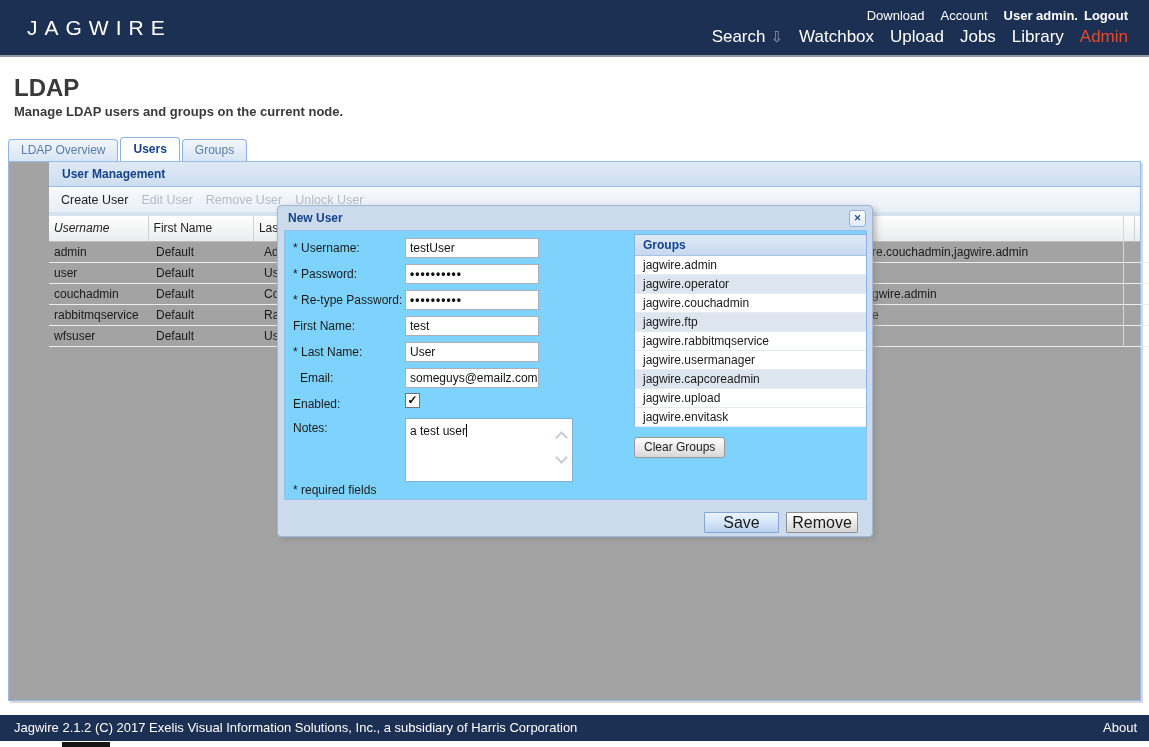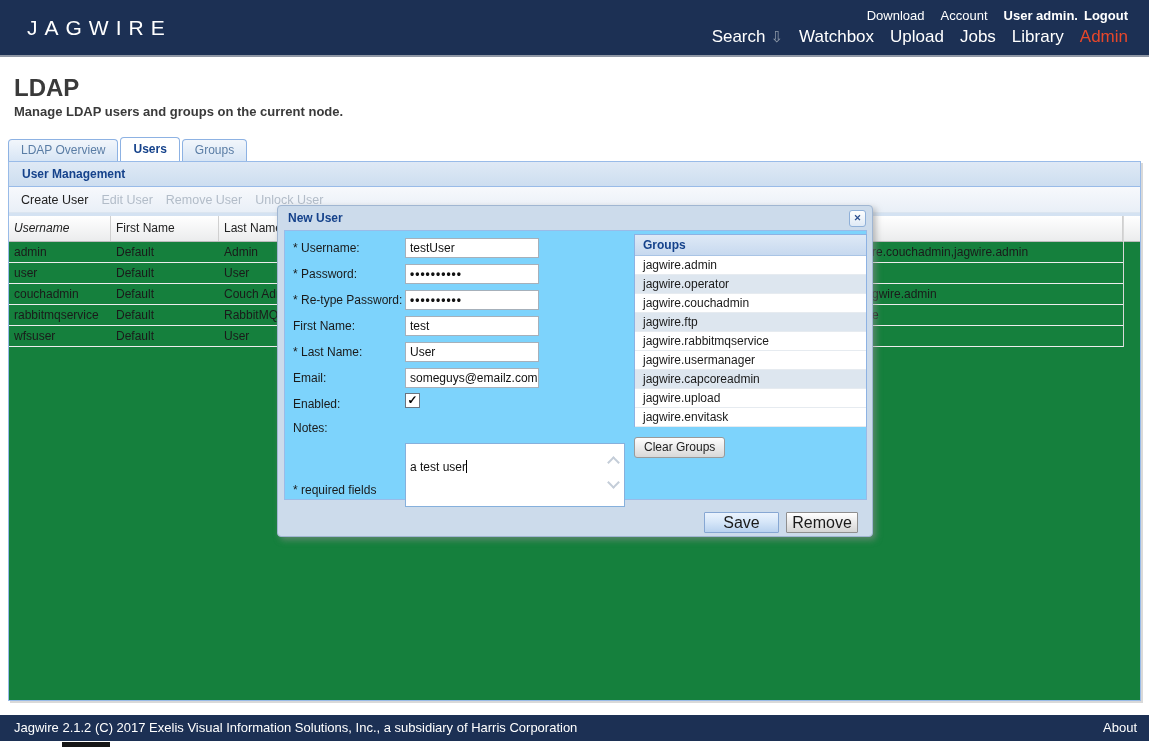--- a/index.html
+++ b/index.html
@@ -42,22 +42,23 @@
     color:#5a7da5; background:linear-gradient(#f2f6fb,#d7e5f5);
     border:1px solid #8db2e3; border-bottom:none; border-radius:4px 4px 0 0;
   }
   .tab.active {
     height:24px; line-height:23px; background:#fff; color:#15428b; font-weight:bold;
   }
 
   
   .panel {
     position:absolute; left:8px; top:161px; width:1133px; height:540px;
-    border:1px solid #99bbe8; background:#15803d;
+    border:1px solid #99bbe8; background:#a3a3a3;
     box-shadow:2px 2px 0 rgba(170,170,170,.45);
+    padding-left:40px;
   }
   .panel-header {
     height:25px; line-height:24px; padding-left:13px;
     background:linear-gradient(#dfe9f5,#cddef0);
     border-bottom:1px solid #99bbe8;
     color:#15428b; font-size:12px; font-weight:bold;
   }
   .toolbar {
     height:26px; display:flex; align-items:center; gap:13px; padding-left:12px;
     background:linear-gradient(#f7f9fc,#e9eff7); font-size:12.5px;
@@ -104,24 +105,23 @@
     border:1px solid #a6b0ba; font-family:"Liberation Sans",sans-serif;
     font-size:12px; padding-left:4px; color:#111; background:#fff;
   }
   .finput.pw { font-weight:bold; letter-spacing:1px; }
   .checkbox {
     position:absolute; left:120px; width:15px; height:15px;
     border:1px solid #6a7480; background:#fff; text-align:center;
     font-size:12px; font-weight:bold; line-height:13px; color:#000;
   }
   .notes-box {
-    position:absolute; left:120px; top:187px; width:220px; height:64px;
+    position:absolute; left:120px; top:187px; width:168px; height:64px;
     border:1px solid #86b0dc; background:#fff; font-size:12px; color:#111;
-    padding:16px 4px;
-    margin-top:25px;
+    padding:5px 4px;
   }
   .caret { display:inline-block; width:1px; height:13px; background:#000; vertical-align:-2px; }
   .chev { position:absolute; right:6px; width:9px; height:9px; border-left:2px solid #c4cdd8; border-top:2px solid #c4cdd8; }
   .chev.up { top:14px; transform:rotate(45deg); }
   .chev.down { top:34px; transform:rotate(-135deg); }
   .required-note { position:absolute; left:8px; top:252px; font-size:12px; color:#1a1a1a; }
 
   .groups-panel {
     position:absolute; left:349px; top:3px; width:233px; height:193px;
     border:1px solid #8db2e3; background:#fff;
@@ -250,21 +250,21 @@
 <div class="modal">
   <div class="modal-header">New User</div>
   <div class="modal-close">✕</div>
 
   <div class="modal-body">
     <div class="flabel" style="top:7px;">* Username:</div>
     <div class="flabel" style="top:33px;">* Password:</div>
     <div class="flabel" style="top:59px;">* Re-type Password:</div>
     <div class="flabel" style="top:85px;">First Name:</div>
     <div class="flabel" style="top:111px;">* Last Name:</div>
-    <div class="flabel" style="top:137px;">Email:</div>
+    <div class="flabel" style="top:137px;margin-left:7px;">Email:</div>
     <div class="flabel" style="top:163px;">Enabled:</div>
     <div class="flabel" style="top:187px;">Notes:</div>
 
     <input class="finput" style="top: 7px;" type="text" value="testUser">
     <input class="finput pw" style="top: 33px;" type="text" value="••••••••••">
     <input class="finput pw" style="top: 59px;" type="text" value="••••••••••">
     <input class="finput" style="top: 85px;" type="text" value="test">
     <input class="finput" style="top: 111px;" type="text" value="User">
     <input class="finput" style="top: 137px;" type="text" value="someguys@emailz.com">
 

